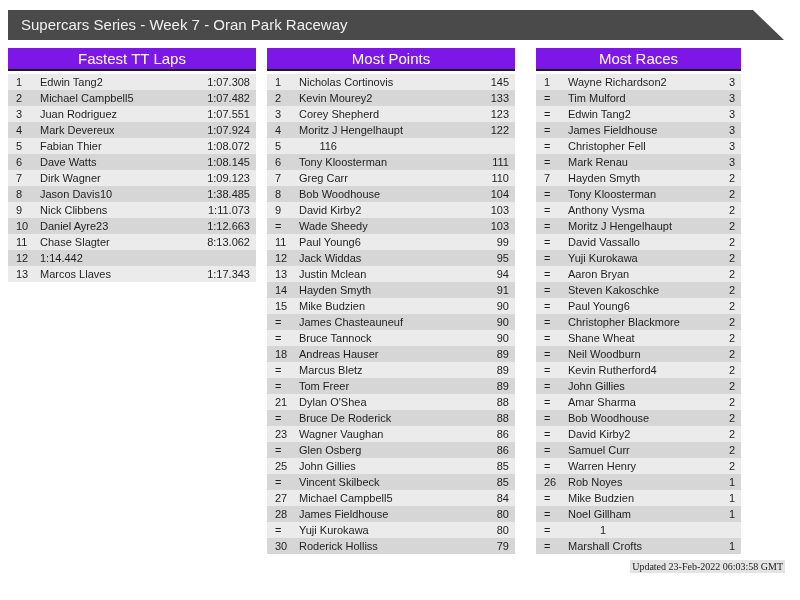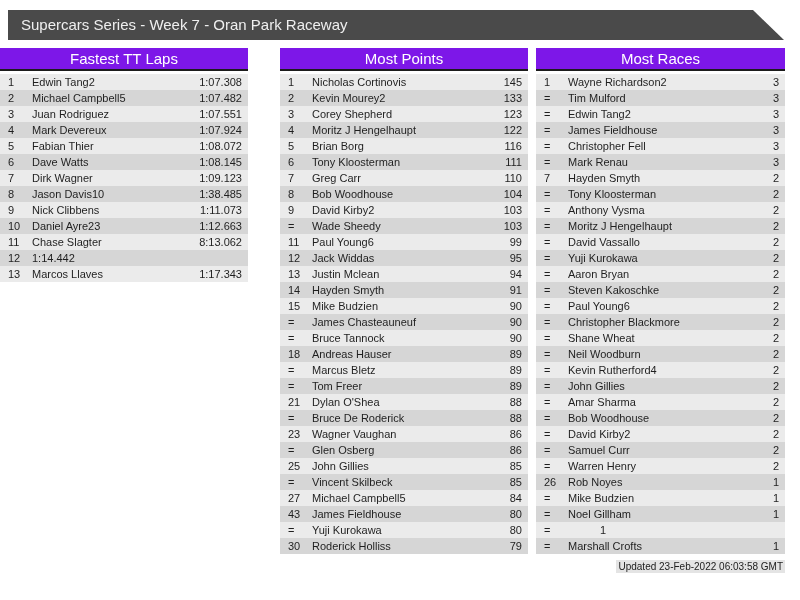--- a/index.html
+++ b/index.html
@@ -13,35 +13,35 @@
   *{margin:0;padding:0;box-sizing:border-box;}
   html,body{width:800px;height:600px;background:#ffffff;overflow:hidden;
     font-family:"Liberation Sans","DejaVu Sans",sans-serif;color:var(--text);}
   .banner{
     position:absolute;left:8px;top:10px;width:776px;height:30px;
     background:var(--banner);color:#efefef;font-size:15px;line-height:30px;
     padding-left:13px;
     clip-path:polygon(0 0,calc(100% - 31px) 0,100% 100%,0 100%);
   }
   .table-col{position:absolute;top:48px;width:248px;}
-  .col-0{left:0;} .col-1{left:280px;} .col-2{left:536px;width:249px;}
+  .col-0{left:8px;} .col-1{left:267px;} .col-2{left:536px;width:205px;}
   .tbl-header{
     height:23px;background:var(--accent);border-bottom:2px solid #1c1c1c;
     color:#ffffff;font-size:15px;line-height:21px;text-align:center;
   }
   .tbl-body{margin-top:3px;}
   .row{display:flex;height:16px;line-height:16px;font-size:11px;}
   .row.odd{background:var(--row-odd);}
   .row.even{background:var(--row-even);}
   .cell-rank{width:32px;padding-left:8px;flex:0 0 auto;}
   .cell-name{flex:1 1 auto;overflow:hidden;white-space:nowrap;}
   .cell-val{flex:0 0 auto;min-width:44px;text-align:right;padding-right:6px;}
   .footer{position:absolute;top:556px;left:536px;width:249px;text-align:right;}
   .chip{display:inline-block;background:var(--chip);font-size:10px;
-    line-height:13px;padding:0 2px;color:#222;}
+    line-height:13px;padding:0 2px;color:#222;font-family:Liberation Serif, serif;}
 </style>
 </head>
 <body>
 
 <div class="banner">
   <span>Supercars Series - Week 7 - Oran Park Raceway</span>
 </div>
 
 <section class="table-col col-0">
   <header class="tbl-header">
@@ -135,21 +135,20 @@
         <span class="cell-name">Corey Shepherd</span>
         <span class="cell-val">123</span>
       </div>
       <div class="row even">
         <span class="cell-rank">4</span>
         <span class="cell-name">Moritz J Hengelhaupt</span>
         <span class="cell-val">122</span>
       </div>
       <div class="row odd">
         <span class="cell-rank">5</span>
-        <span class="cell-name">Brian Borg</span>
         <span class="cell-val">116</span>
       </div>
       <div class="row even">
         <span class="cell-rank">6</span>
         <span class="cell-name">Tony Kloosterman</span>
         <span class="cell-val">111</span>
       </div>
       <div class="row odd">
         <span class="cell-rank">7</span>
         <span class="cell-name">Greg Carr</span>
@@ -249,21 +248,21 @@
         <span class="cell-rank">=</span>
         <span class="cell-name">Vincent Skilbeck</span>
         <span class="cell-val">85</span>
       </div>
       <div class="row odd">
         <span class="cell-rank">27</span>
         <span class="cell-name">Michael Campbell5</span>
         <span class="cell-val">84</span>
       </div>
       <div class="row even">
-        <span class="cell-rank">43</span>
+        <span class="cell-rank">28</span>
         <span class="cell-name">James Fieldhouse</span>
         <span class="cell-val">80</span>
       </div>
       <div class="row odd">
         <span class="cell-rank">=</span>
         <span class="cell-name">Yuji Kurokawa</span>
         <span class="cell-val">80</span>
       </div>
       <div class="row even">
         <span class="cell-rank">30</span>

